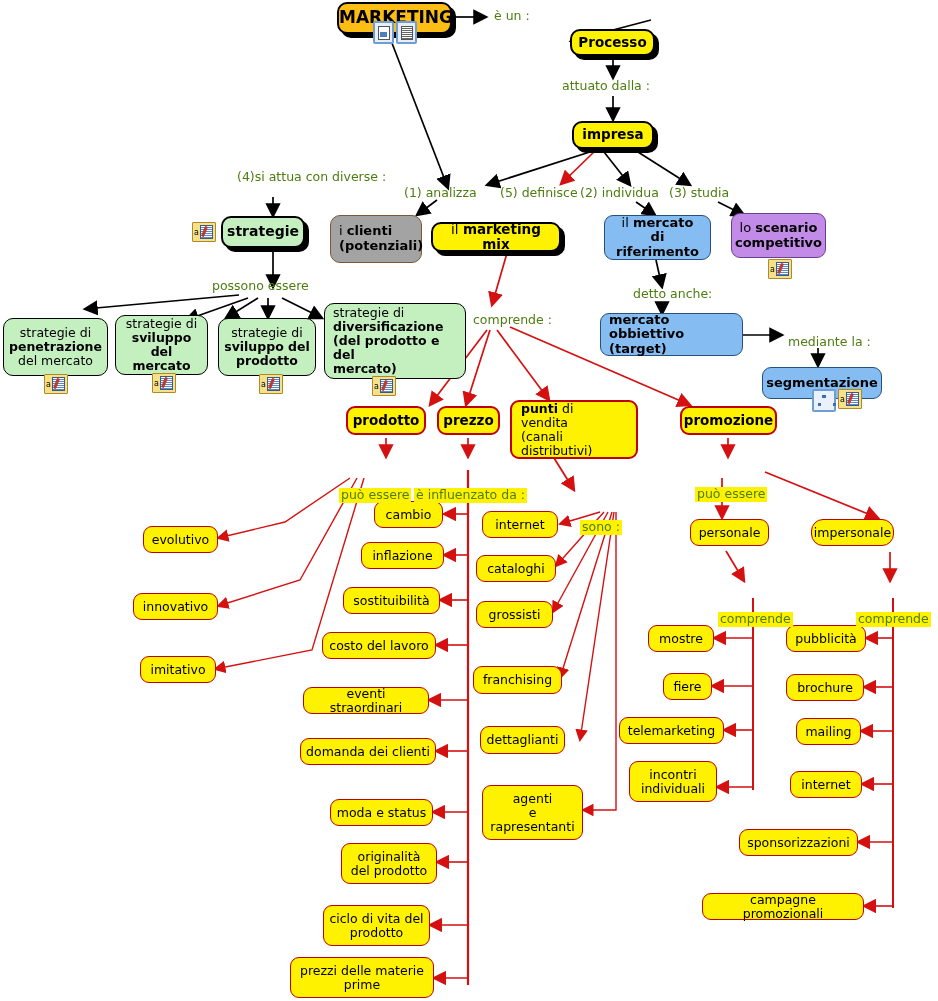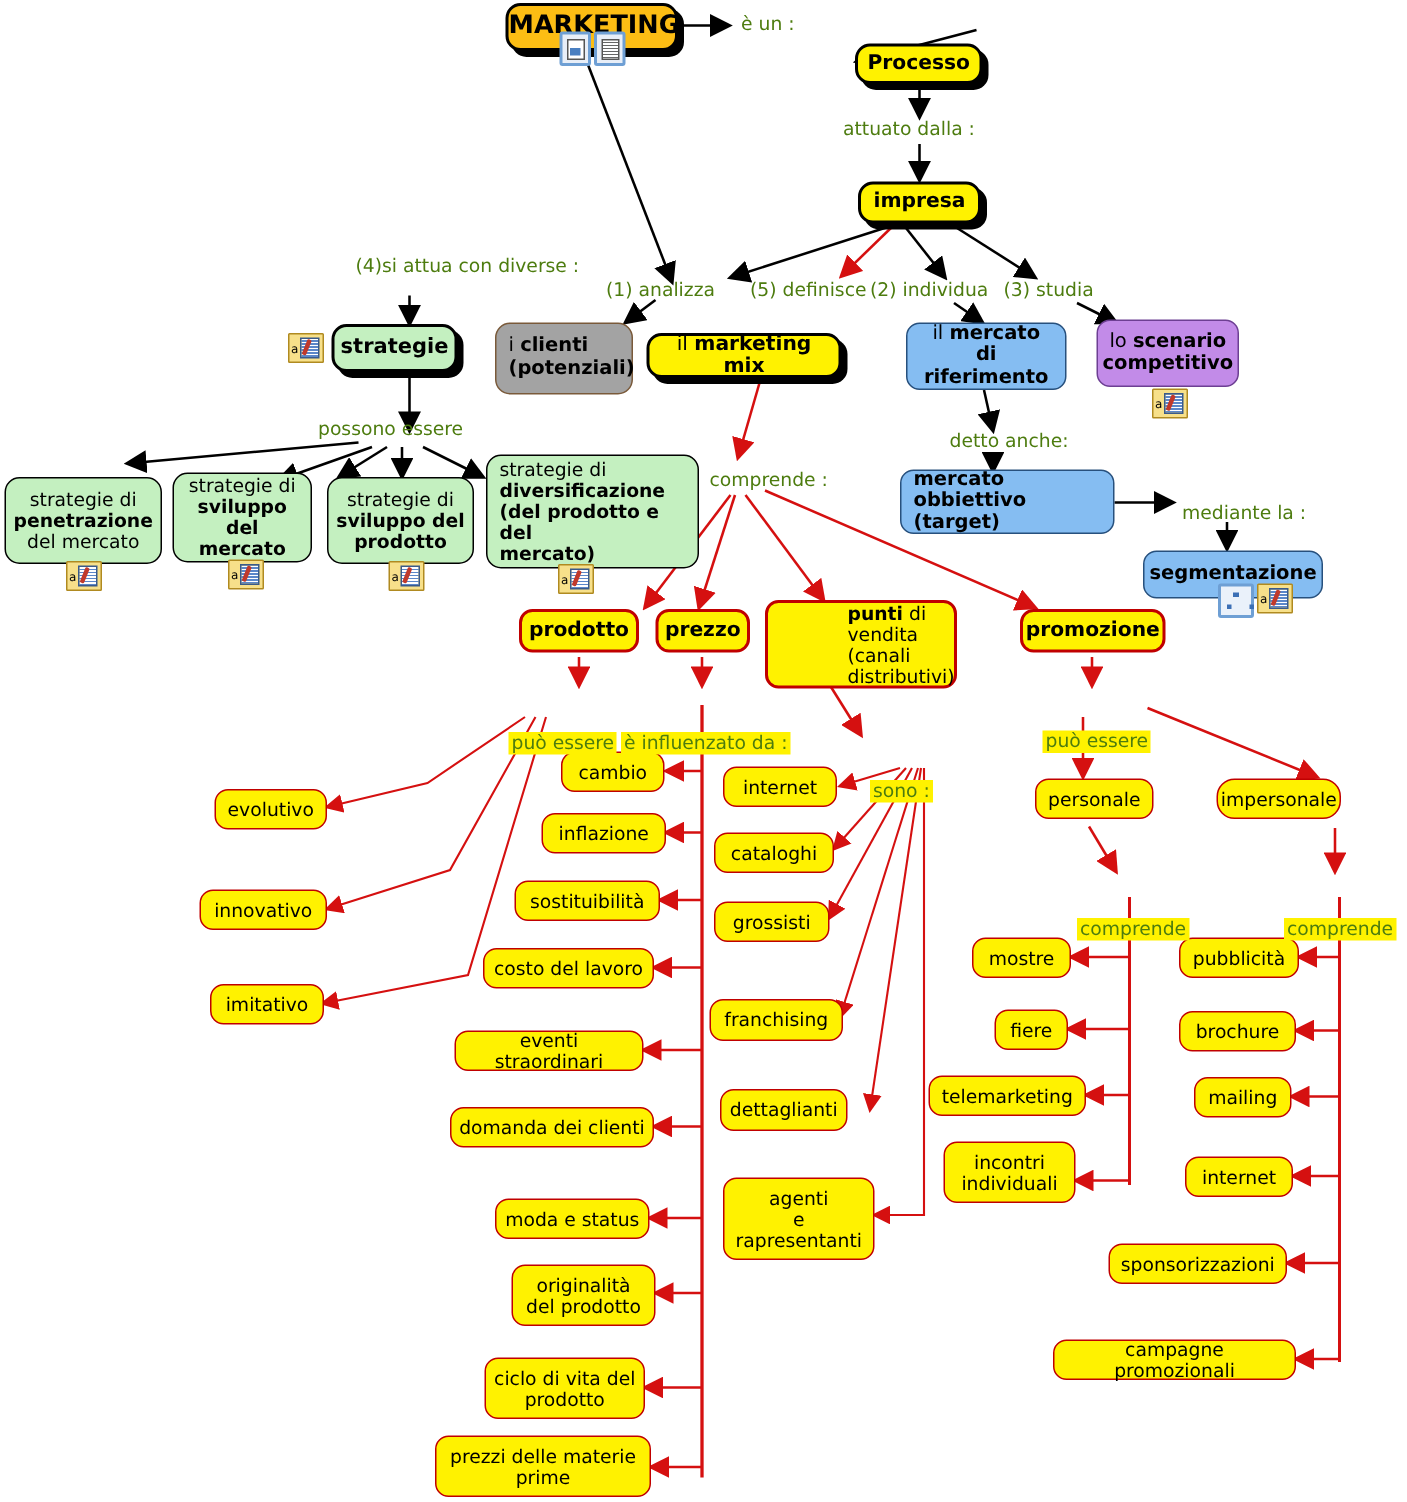--- a/index.html
+++ b/index.html
@@ -292,21 +292,21 @@
     <span class="a">a</span>
       <span class="pen"></span>
   </span>
 
   <div class="node n-red-b" style="left:346px;top:406px;width:80px;height:29px;">
     <span class="txt">prodotto</span>
   </div>
   <div class="node n-red-b" style="left:437px;top:406px;width:63px;height:29px;">
     <span class="txt">prezzo</span>
   </div>
-  <div class="node n-red-mix" style="left:510px;top:400px;width:128px;height:59px;padding-left:44px;">
+  <div class="node n-red-mix" style="left:510px;top:400px;width:128px;height:59px;">
     <span class="txt">
       <b>punti</b><span> di</span><br>
       <span>vendita</span><br>
       <span>(canali distributivi)</span>
     </span>
   </div>
   <div class="node n-red-b" style="left:680px;top:406px;width:97px;height:29px;">
     <span class="txt">promozione</span>
   </div>
 

